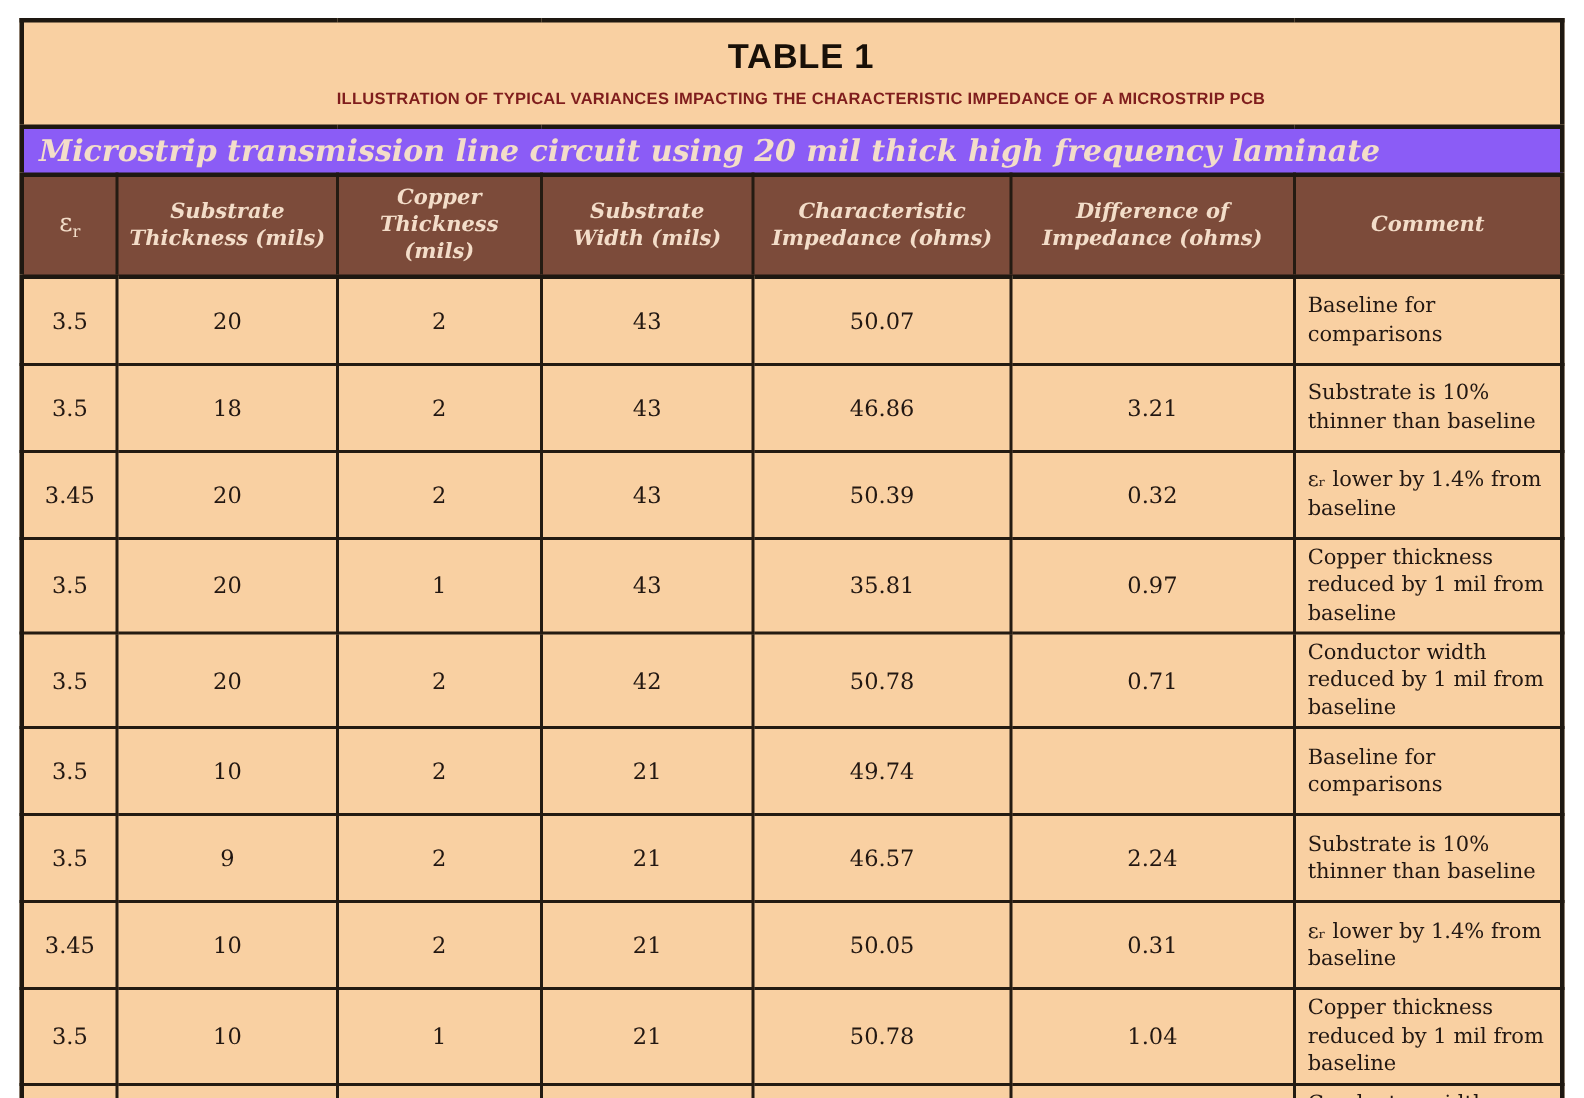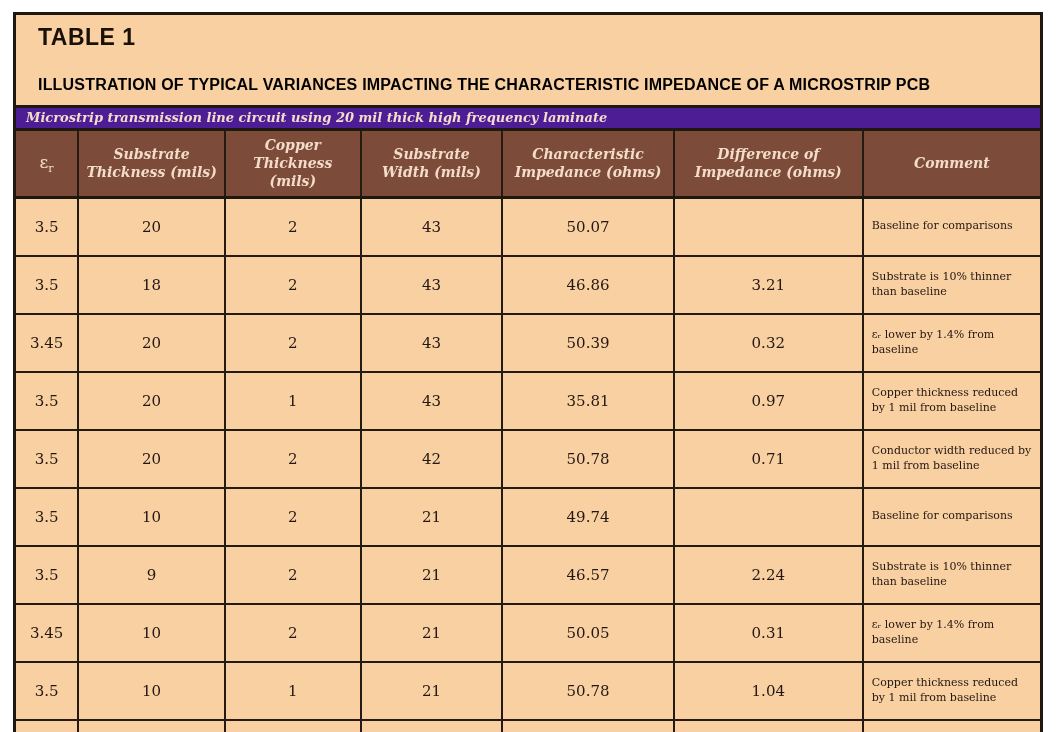--- a/index.html
+++ b/index.html
@@ -25,48 +25,49 @@
     border: 3px solid #1e1811;
     table-layout: fixed;
   }
   td, th {
     border: 2px solid #241b12;
     box-sizing: border-box;
   }
   
   .title-cell {
     background: #f9d0a2;
+    text-align: center;
     padding: 9px 10px 11px 22px;
     border-bottom: 3px solid #1e1811;
   }
   .table-title {
     font-family: "Liberation Sans", sans-serif;
     font-weight: bold;
     font-size: 23px;
     color: #191008;
     letter-spacing: 0.5px;
     display: block;
   }
   .table-subtitle {
     font-family: "Liberation Sans", sans-serif;
     font-weight: bold;
-    font-size: 16px;
-    color: #000000;
+    font-size: 11px;
+    color: #7f1d1d;
     letter-spacing: 0.2px;
     display: block;
-    margin-top: 25px;
+    margin-top: 9px;
   }
   
   .section-bar {
-    background: #4c1d95;
+    background: #8b5cf6;
     color: #f3ddc9;
     font-family: "DejaVu Serif", serif;
     font-style: italic;
     font-weight: bold;
-    font-size: 13px;
+    font-size: 20px;
     text-align: left;
     padding: 2px 10px 3px 10px;
     border-top: 3px solid #1e1811;
     border-bottom: 3px solid #1e1811;
   }
   
   thead th {
     background: #7c4b3a;
     color: #f3ddc9;
     font-family: "DejaVu Serif", serif;
@@ -94,21 +95,21 @@
   .num-cell {
     text-align: center;
     vertical-align: middle;
     font-size: 15px;
     color: #221712;
     padding: 19px 4px;
   }
   .comment-cell {
     text-align: left;
     vertical-align: middle;
-    font-size: 11px;
+    font-size: 14px;
     color: #221712;
     padding: 3px 6px 3px 8px;
     line-height: 1.32;
   }
   tbody tr { height: 46px; }
 </style>
 </head>
 <body>
 
 <div class="table-wrap">

